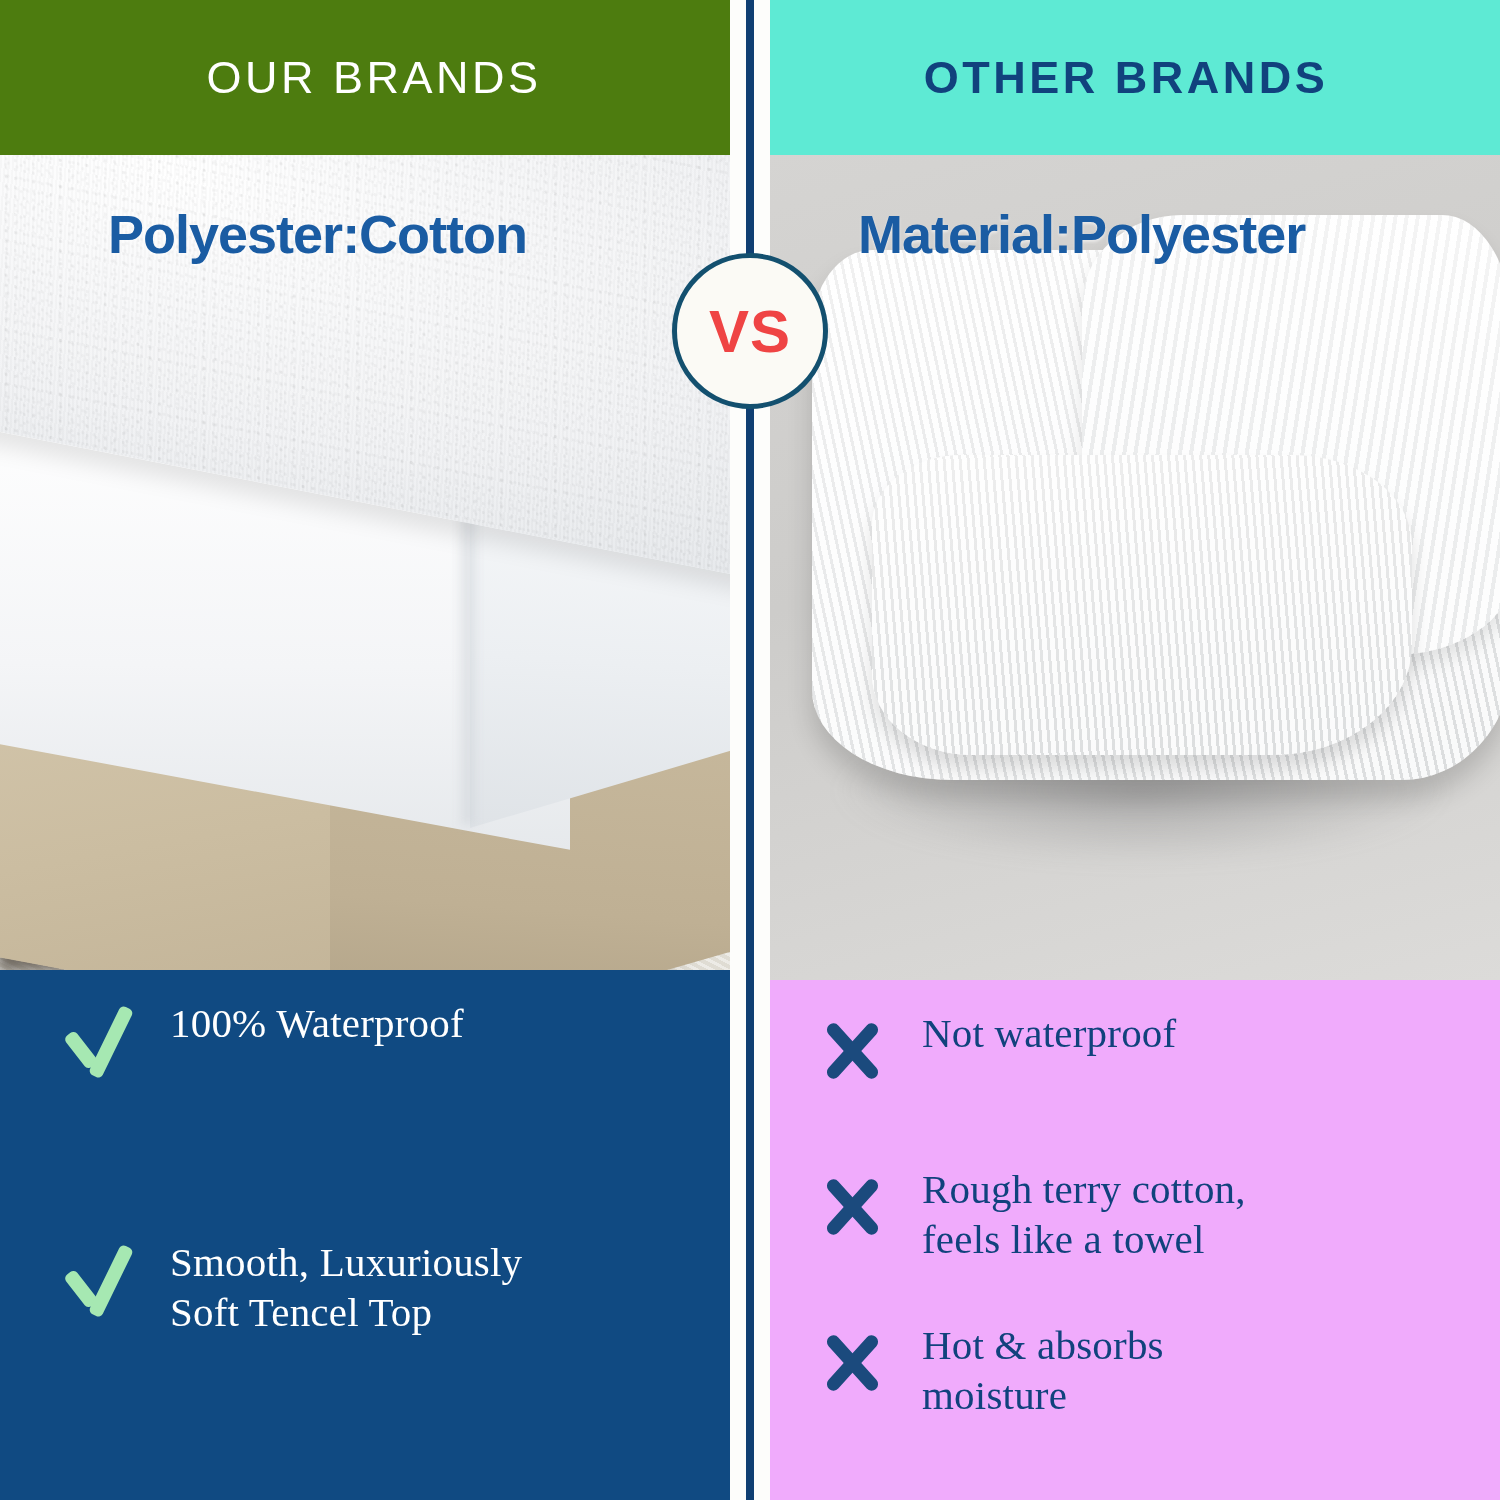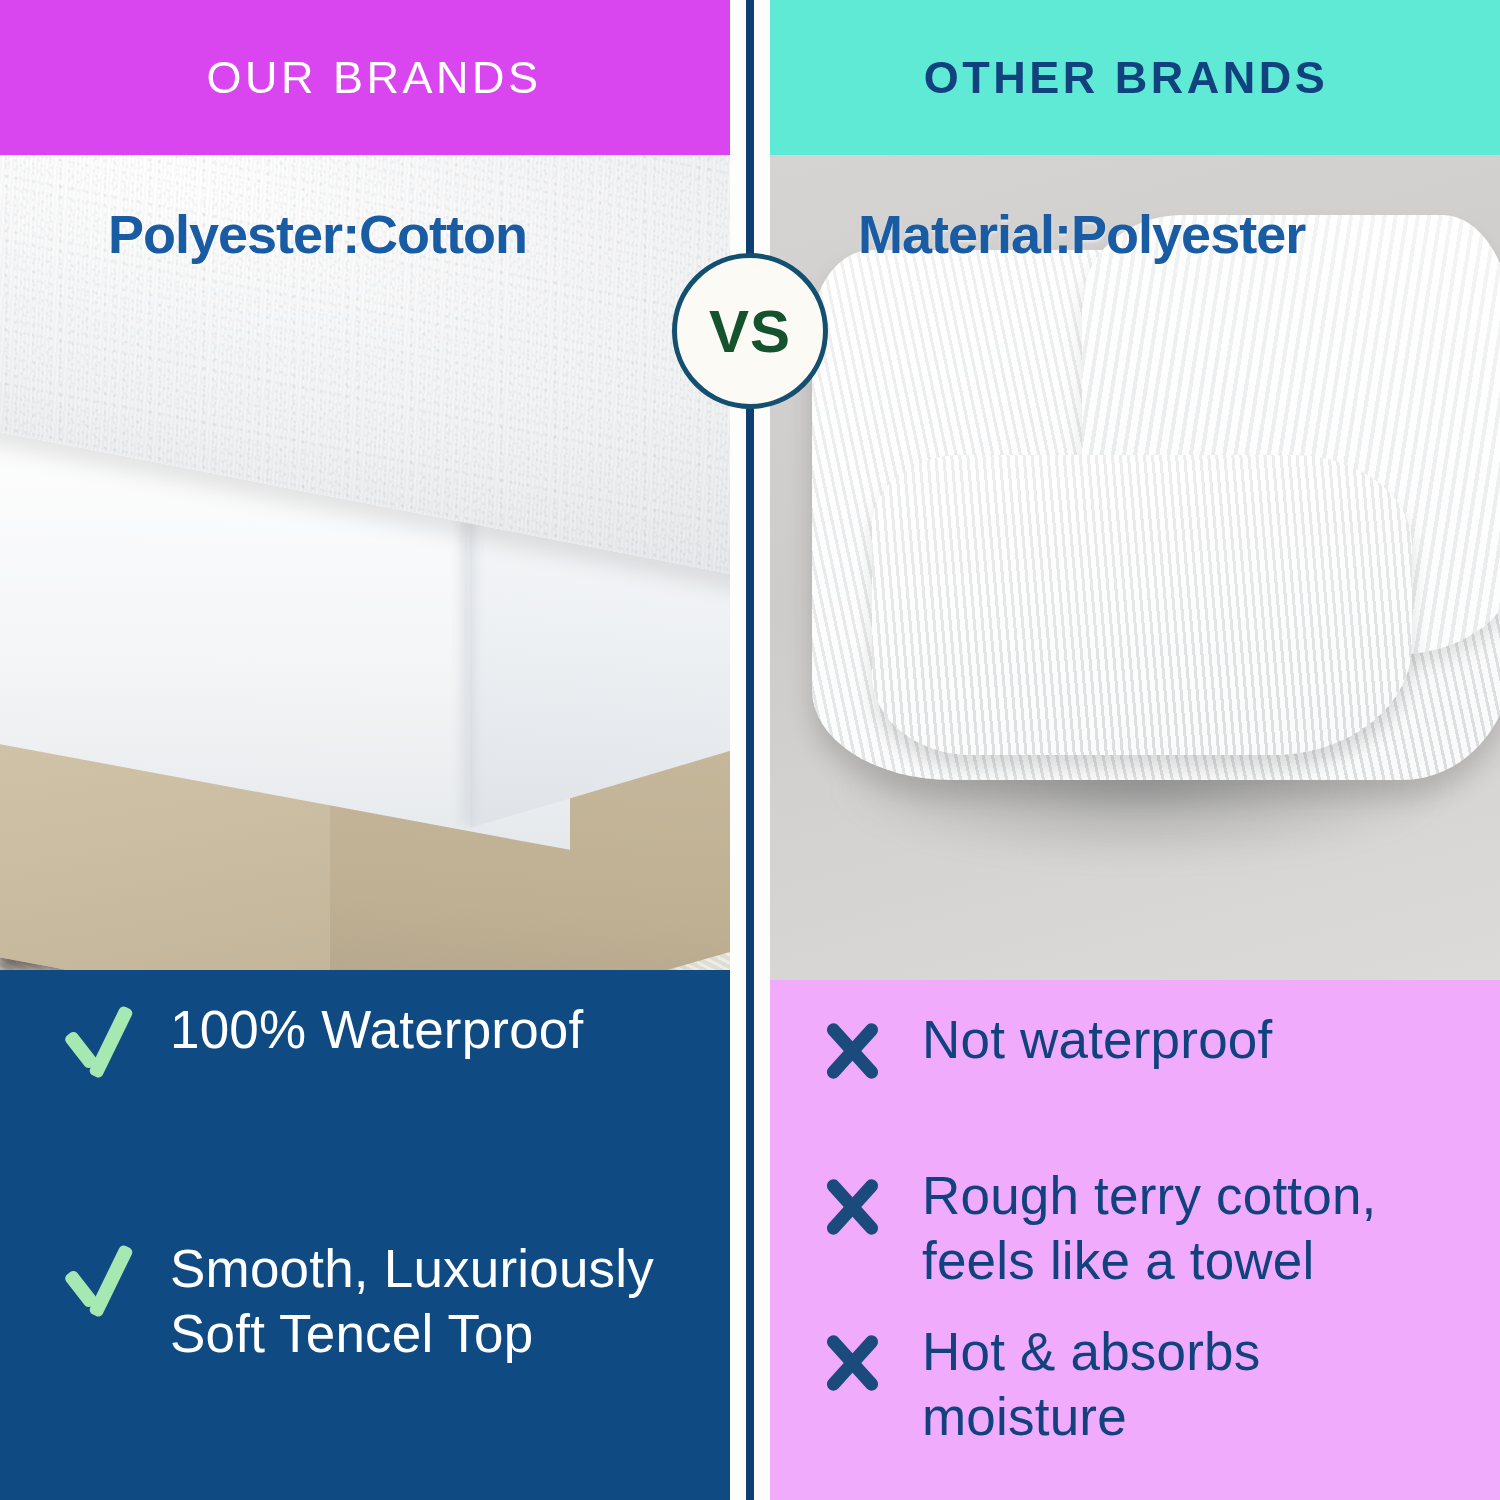--- a/index.html
+++ b/index.html
@@ -9,21 +9,21 @@
   .board { position:relative; width:1500px; height:1500px; }
 
   
   .panel { position:absolute; top:0; height:1500px; width:748px; overflow:hidden; }
   .panel.left  { left:0; }
   .panel.right { left:752px; width:748px; }
 
   
   .hdr { position:absolute; top:0; left:0; width:100%; height:155px; display:flex;
          align-items:center; justify-content:center; }
-  .hdr.left  { background:#d946ef; }
+  .hdr.left  { background:#4d7c0f; }
   .hdr.right { background:#5eead4; }
   .hdr-txt { font-size:45px; font-weight:400; letter-spacing:3.5px; }
   .hdr.left  .hdr-txt { color:#ffffff; }
   .hdr.right .hdr-txt { color:#11427d; font-weight:700; }
 
   
   .stage { position:absolute; left:0; width:100%; overflow:hidden; }
   .stage.left  { top:155px; height:815px; background:#cfcfcf; }
   .stage.right { top:155px; height:825px; background:#cccbc9; }
 
@@ -99,21 +99,21 @@
   
   .divider { position:absolute; top:0; left:746px; width:8px; height:1500px;
      background:#0f3f72; z-index:5; }
   .divider-gutter { position:absolute; top:0; width:16px; height:1500px; background:#fdfdfb; z-index:4; }
   .divider-gutter.a { left:730px; }
   .divider-gutter.b { left:754px; }
 
   .vs-badge { position:absolute; left:672px; top:253px; width:156px; height:156px;
      border-radius:50%; background:#fbfaf5; border:5px solid #13506f; z-index:6;
      display:flex; align-items:center; justify-content:center; }
-  .vs-badge span { font-size:60px; font-weight:700; color:#14532d; letter-spacing:1px; }
+  .vs-badge span { font-size:60px; font-weight:700; color:#ef4444; letter-spacing:1px; }
 
   
   .feat { position:absolute; left:0; width:100%; }
   .feat.left  { top:970px; height:530px; background:#104a82; }
   .feat.right { top:980px; height:520px; background:#f0abfc; }
 
   .flist { position:absolute; left:0; top:0; width:100%; height:100%;
      display:flex; flex-direction:column; justify-content:center; padding:26px 40px 26px 62px; }
   .frow { display:flex; align-items:flex-start; gap:30px; flex:1; }
   .fmark { flex:0 0 78px; height:78px; position:relative; margin-top:6px; }
@@ -122,21 +122,21 @@
   .chk::before, .chk::after { content:""; position:absolute; background:#a6e8b2; border-radius:5px; }
   .chk::before { width:14px; height:40px; left:12px; top:28px; transform:rotate(-38deg); }
   .chk::after  { width:14px; height:76px; left:42px; top:2px;  transform:rotate(26deg); }
 
   
   .xmk::before, .xmk::after { content:""; position:absolute; width:13px; height:70px;
      left:32px; top:4px; background:#1b4a7d; border-radius:7px; }
   .xmk::before { transform:rotate(42deg); }
   .xmk::after  { transform:rotate(-42deg); }
 
-  .ftxt { font-size:53px; line-height:1.22; letter-spacing:.2px; padding-top:2px; white-space:pre-line; }
+  .ftxt { font-size:41px; line-height:1.22; letter-spacing:.2px; padding-top:2px; white-space:pre-line;font-family:Liberation Serif, serif; }
   .feat.left  .ftxt { color:#ffffff; }
   .feat.right .ftxt { color:#11427d; }
 </style>
 </head>
 <body>
 
 <div class="board">
 
   <div class="panel left">
 

